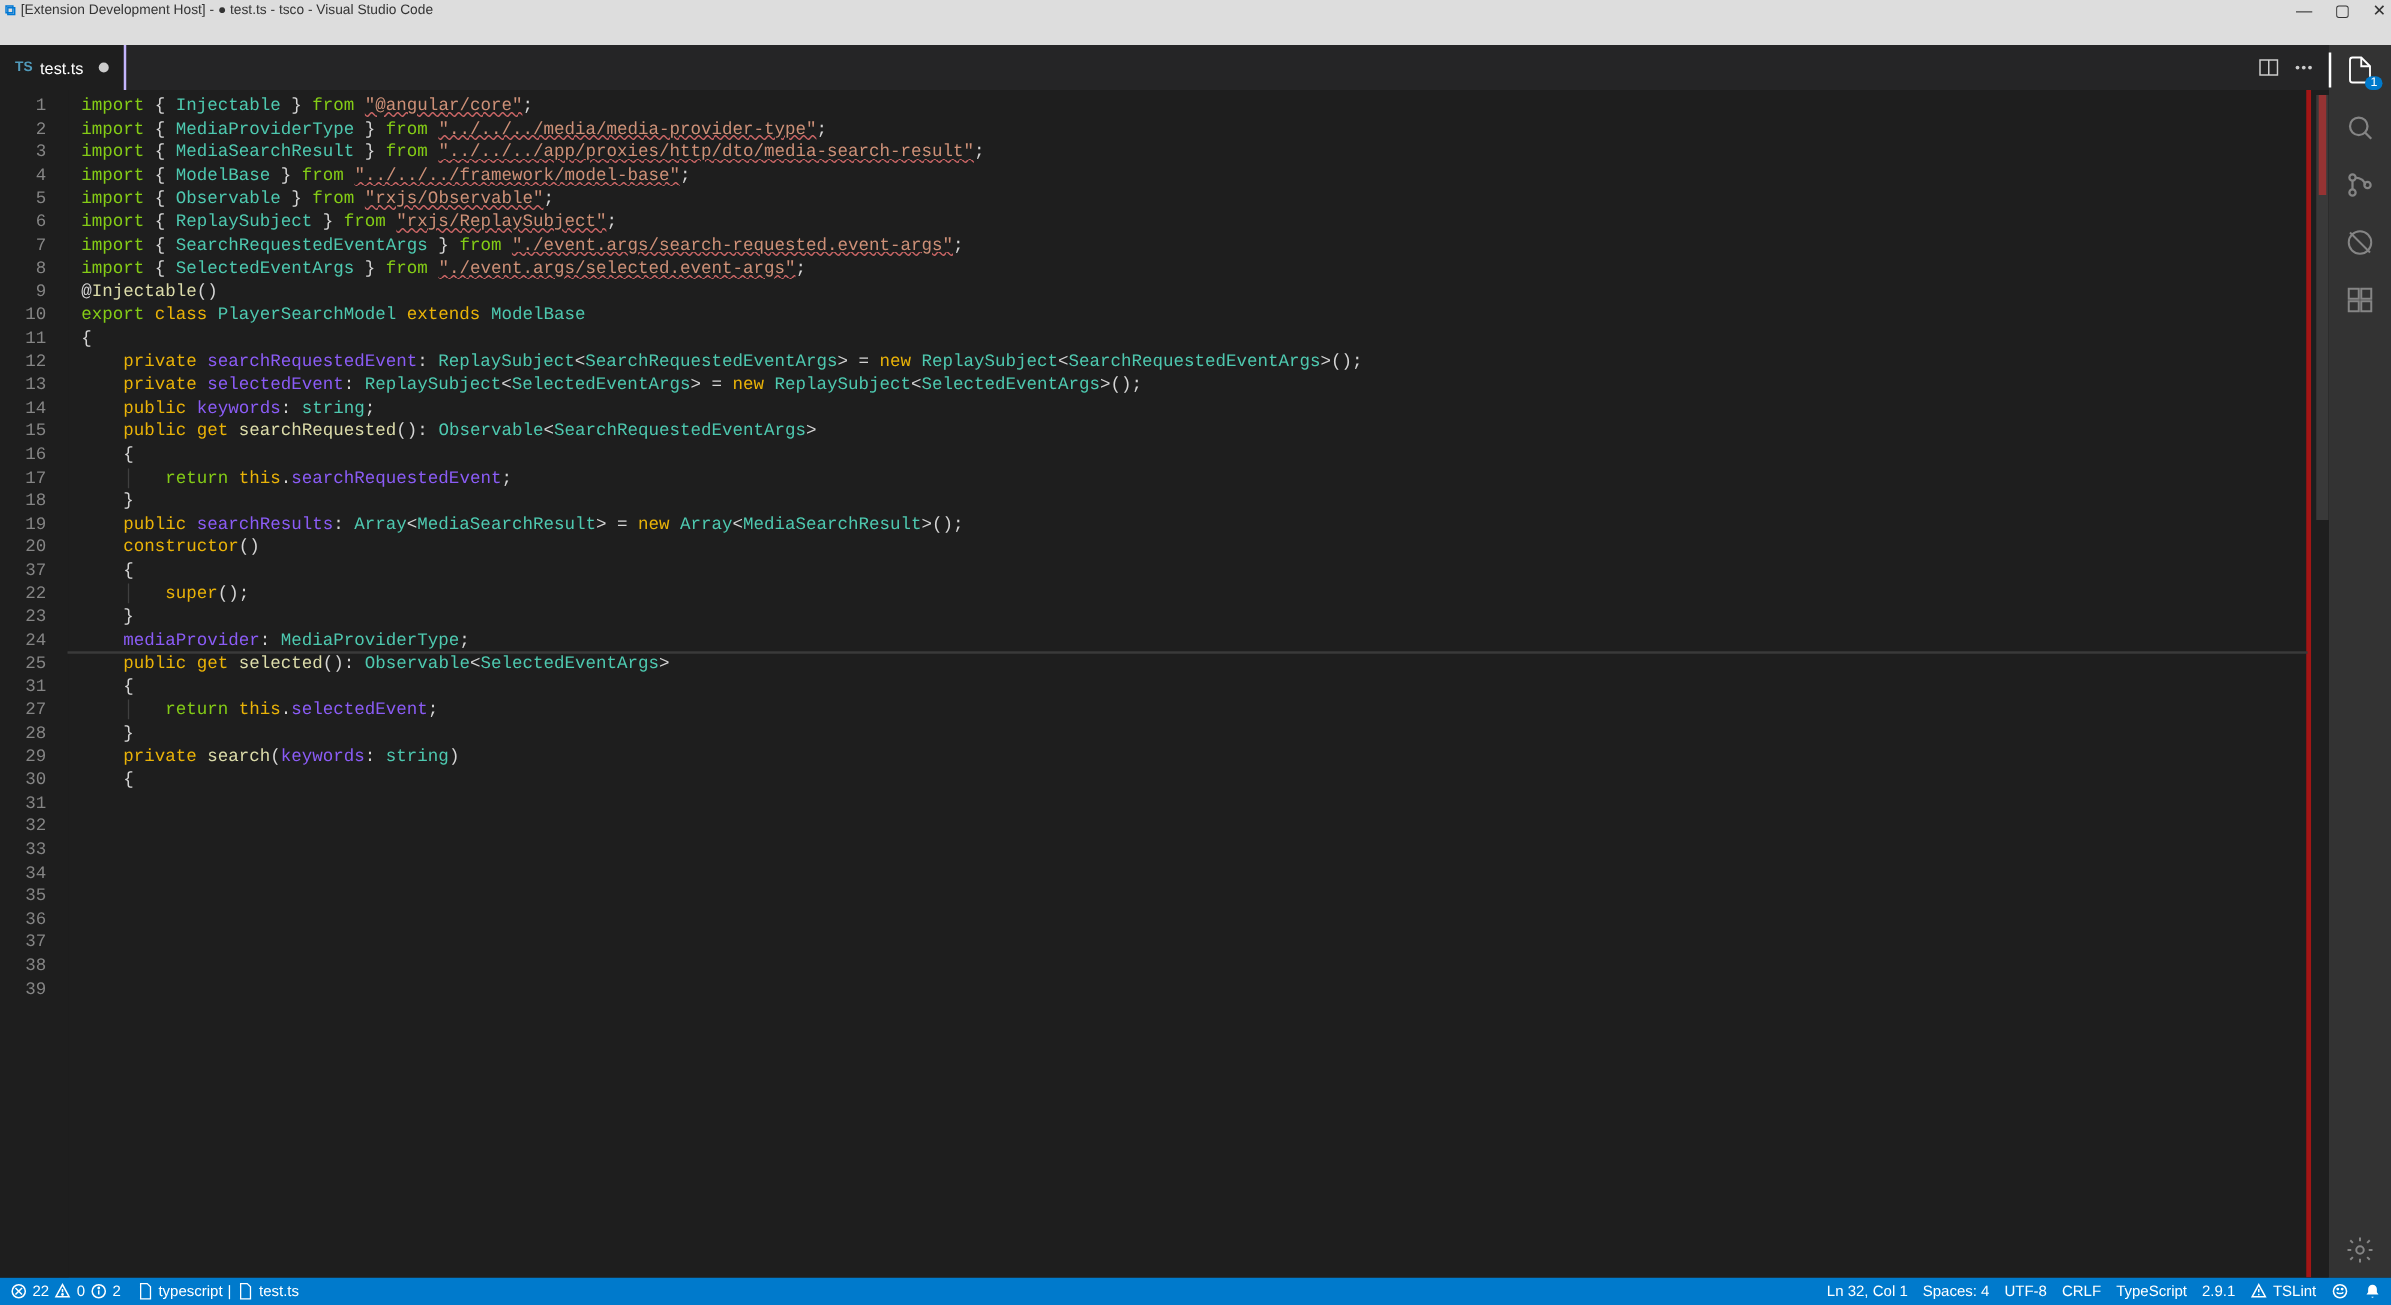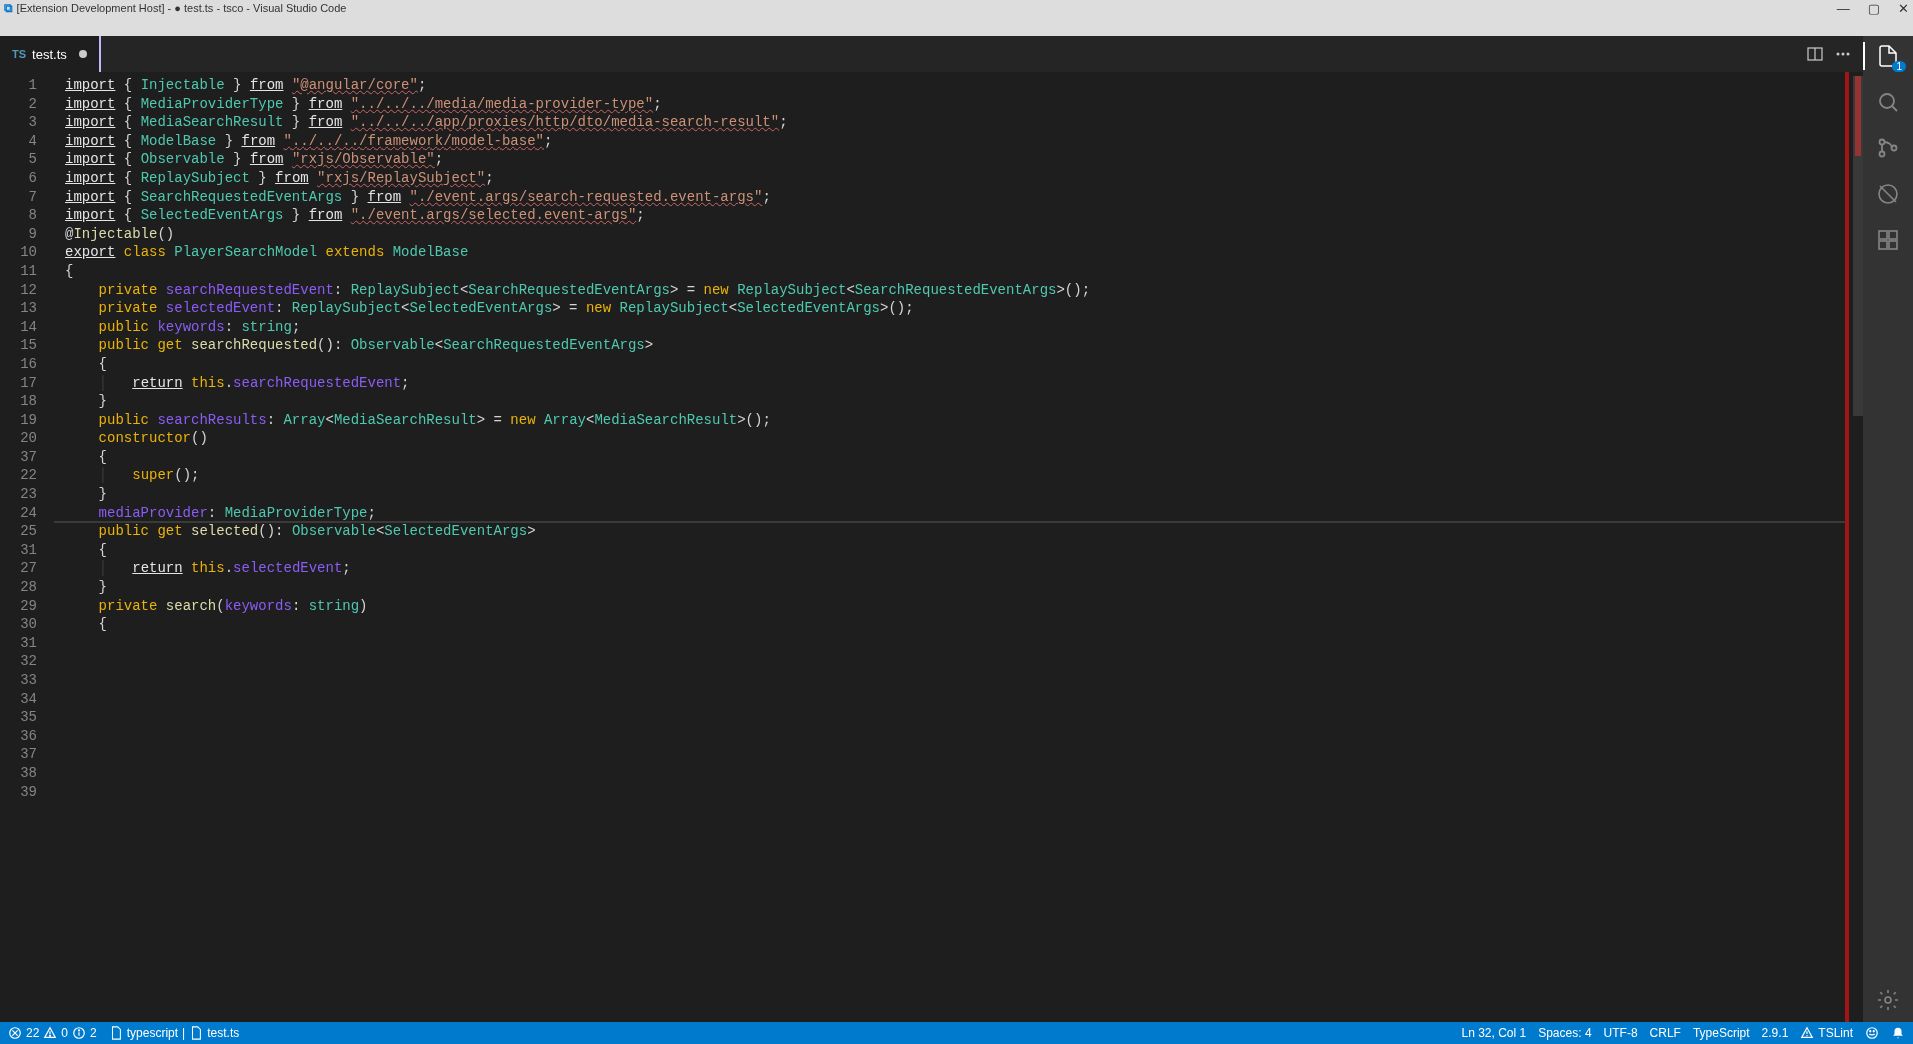--- a/index.html
+++ b/index.html
@@ -146,21 +146,21 @@
       white-space: pre;
       position: relative;
     }
     .code-line {
       padding-left: 10px;
     }
     .code-line.current-line {
       background: #2a2a2a;
       outline: 1px solid #3a3a3a;
     }
-    .kw { color: #e5e5e5; text-decoration: underline; }
+    .kw { color: #84cc16; }
     .pn { color: #d4d4d4; }
     .cls { color: #4ec9b0; }
     .str { color: #ce9178; }
     .str.wavy { text-decoration: underline wavy #cc6666; text-decoration-thickness: 1px; }
     .var { color: #8b5cf6; }
     .fn { color: #dcdcaa; }
     .dec { color: #d4d4d4; }
     .typekey { color: #eab308; }
     .guide { color: #404040; }
     .minimap {

